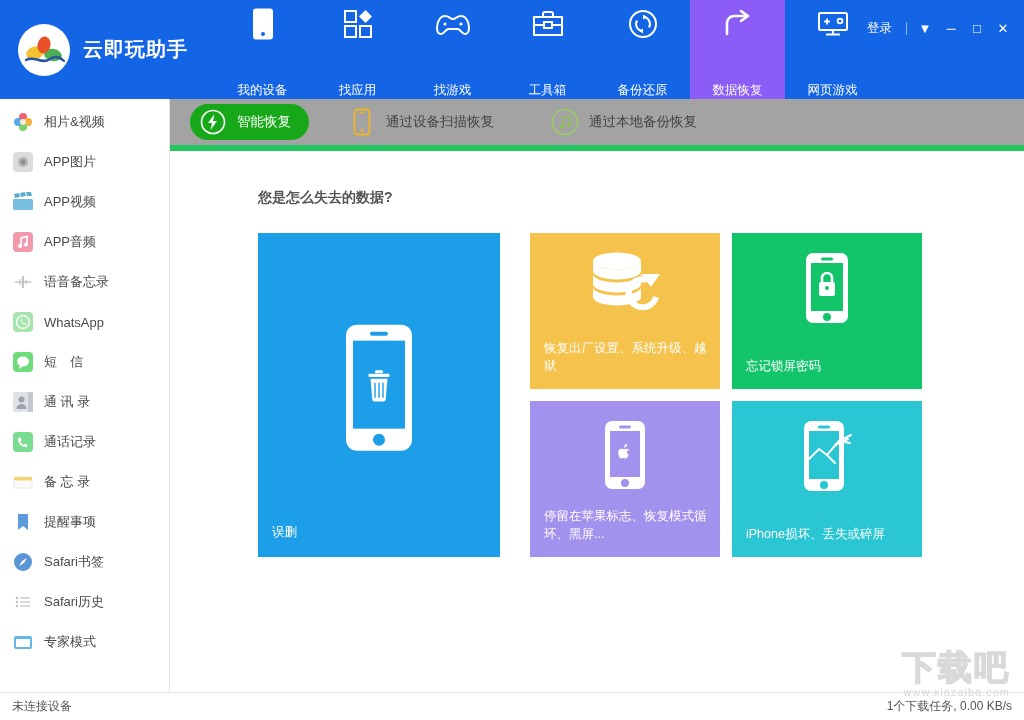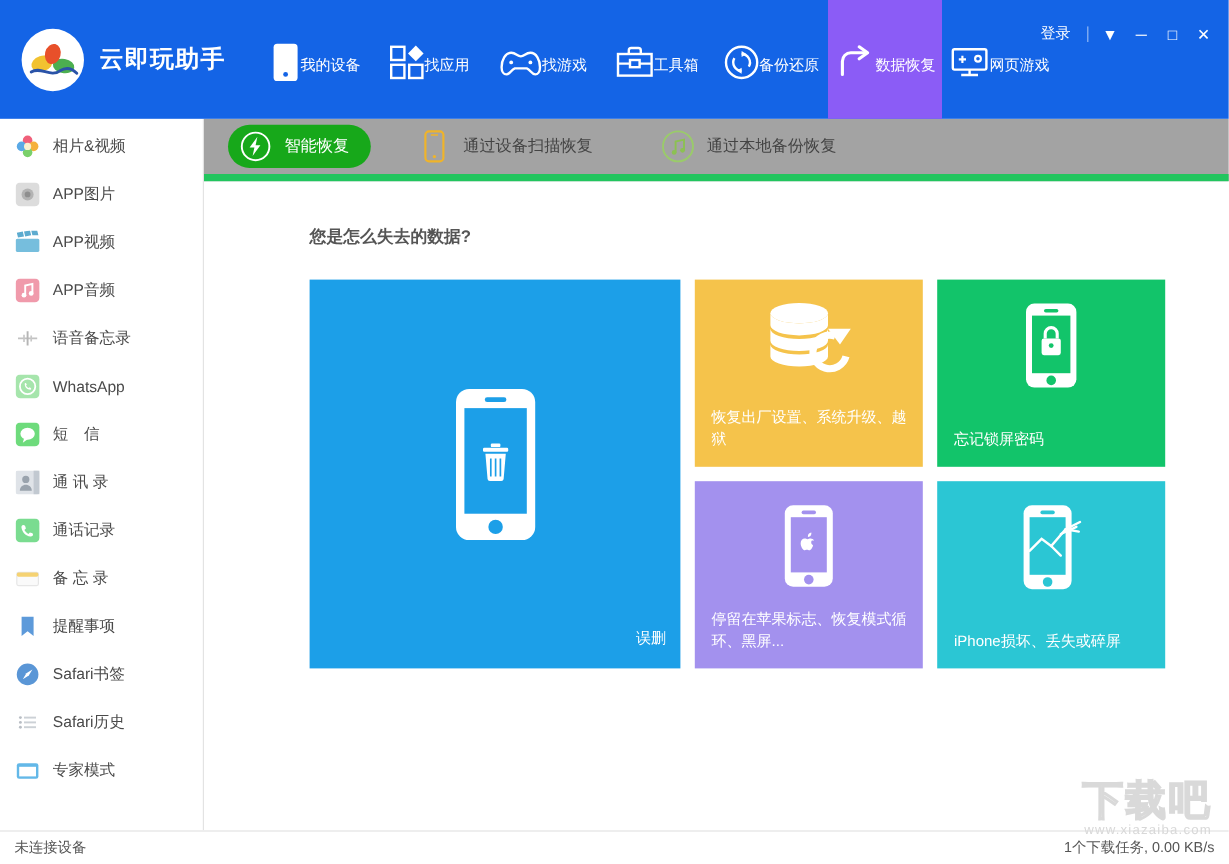--- a/index.html
+++ b/index.html
@@ -19,22 +19,22 @@
   .logo-circle {
     width: 52px; height: 52px; border-radius: 50%; background: #fff;
     position: relative; overflow: hidden; flex: 0 0 52px;
   }
   .brand-name {
     color: #ffffff; font-size: 20px; font-weight: bold; margin-left: 13px;
     letter-spacing: 1px; white-space: nowrap;
   }
   .nav { display: flex; align-items: stretch; }
   .nav-item {
-    width: 95px; display: flex; flex-direction: row; align-items: center;
-    justify-content: center; cursor: pointer; color: #ffffff; padding-top: 4px;
+    width: 95px; display: flex; flex-direction: column; align-items: center;
+    justify-content: space-between; cursor: pointer; color: #ffffff; padding-top: 4px;
   }
   .nav-item.active { background: #8b5cf6; }
   .nav-icon { height: 40px; display: flex; align-items: center; justify-content: center; }
   .nav-label { font-size: 12.5px; margin-top: 6px; white-space: nowrap; }
 
   .winbar {
     position: absolute; top: 17px; right: 8px; display: flex; align-items: center;
     color: #ffffff; font-size: 12px; gap: 0;
   }
   .login-link { padding: 3px 9px; cursor: pointer; font-size: 12.5px; }
@@ -74,24 +74,24 @@
   .tab-ico { width: 28px; height: 28px; flex: 0 0 28px; margin-right: 10px;
              display: flex; align-items: center; justify-content: center; }
   .tab-label { font-size: 13.5px; color: #444; white-space: nowrap; }
   .tab.active .tab-label { color: #ffffff; }
 
   .main { flex: 1 1 auto; padding: 38px 0 0 88px; overflow: hidden; }
   .main-title { font-size: 14px; color: #555; margin-bottom: 26px; font-weight: bold; }
 
   .tiles { display: flex; gap: 12px; }
   .tile-big {
-    width: 309px; height: 324px; position: relative; cursor: pointer;
-    display: flex; align-items: center; justify-content: center; text-align: right;
-  }
-  .tiles-right { display: flex; flex-direction: column; gap: 12px; }
+    width: 242px; height: 324px; position: relative; cursor: pointer;
+    display: flex; align-items: center; justify-content: center;
+  }
+  .tiles-right { display: flex; flex-direction: column; gap: 12px; margin-left: 18px; }
   .tiles-row { display: flex; gap: 12px; }
   .tile-sm {
     width: 190px; height: 156px; position: relative; cursor: pointer;
     display: flex; align-items: center; justify-content: center;
   }
   .tile-label {
     position: absolute; left: 14px; right: 12px; color: #ffffff;
     font-size: 12.5px; line-height: 1.45;
   }
   .tile-big .tile-label { bottom: 16px; }

